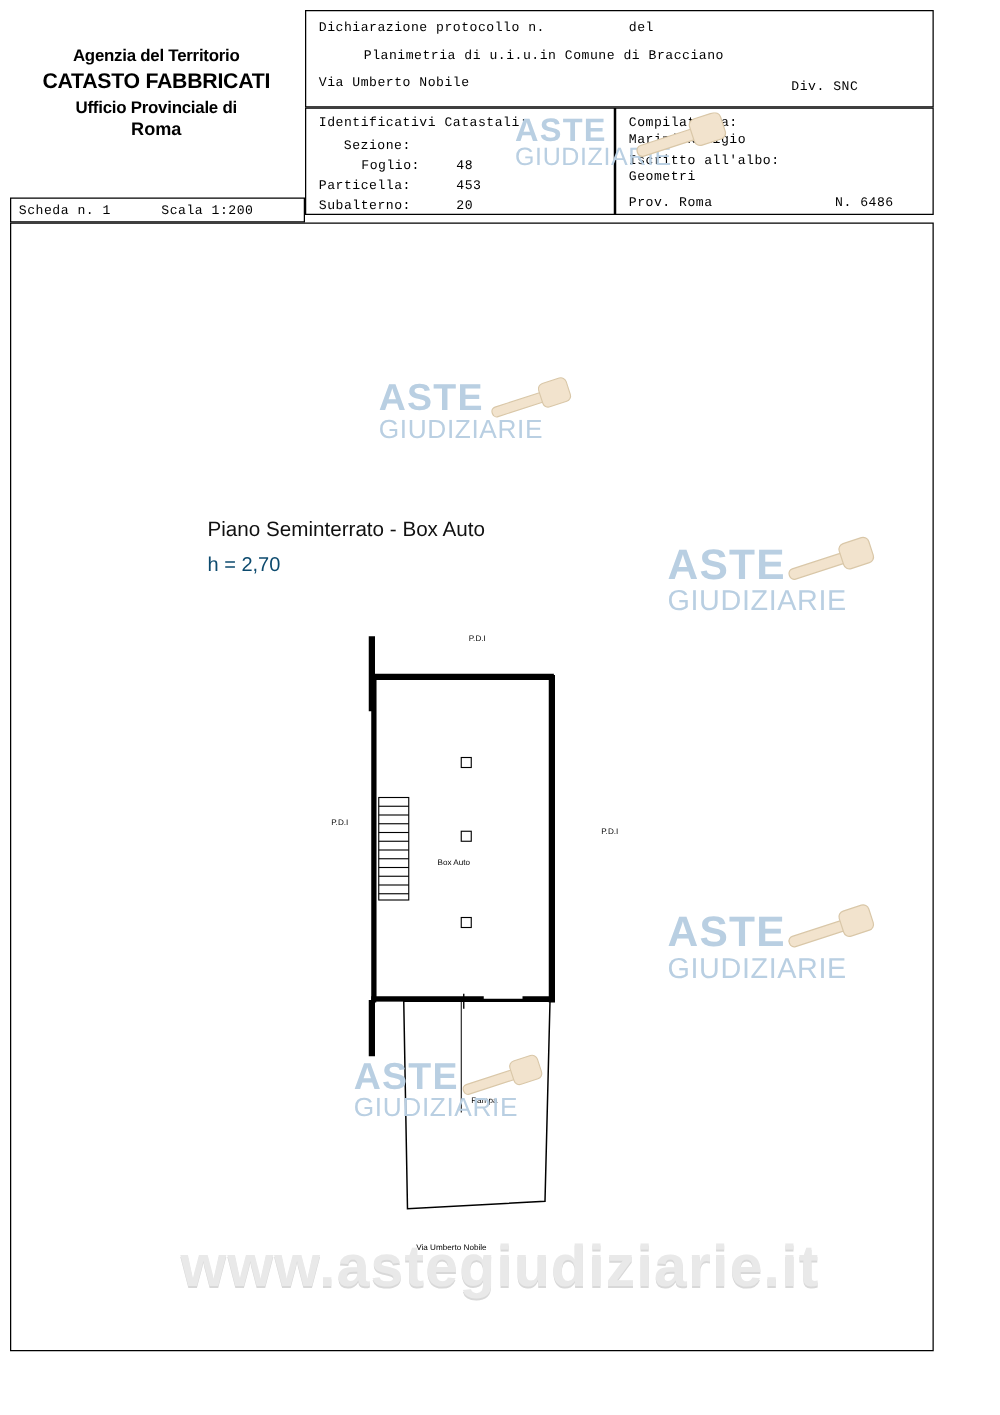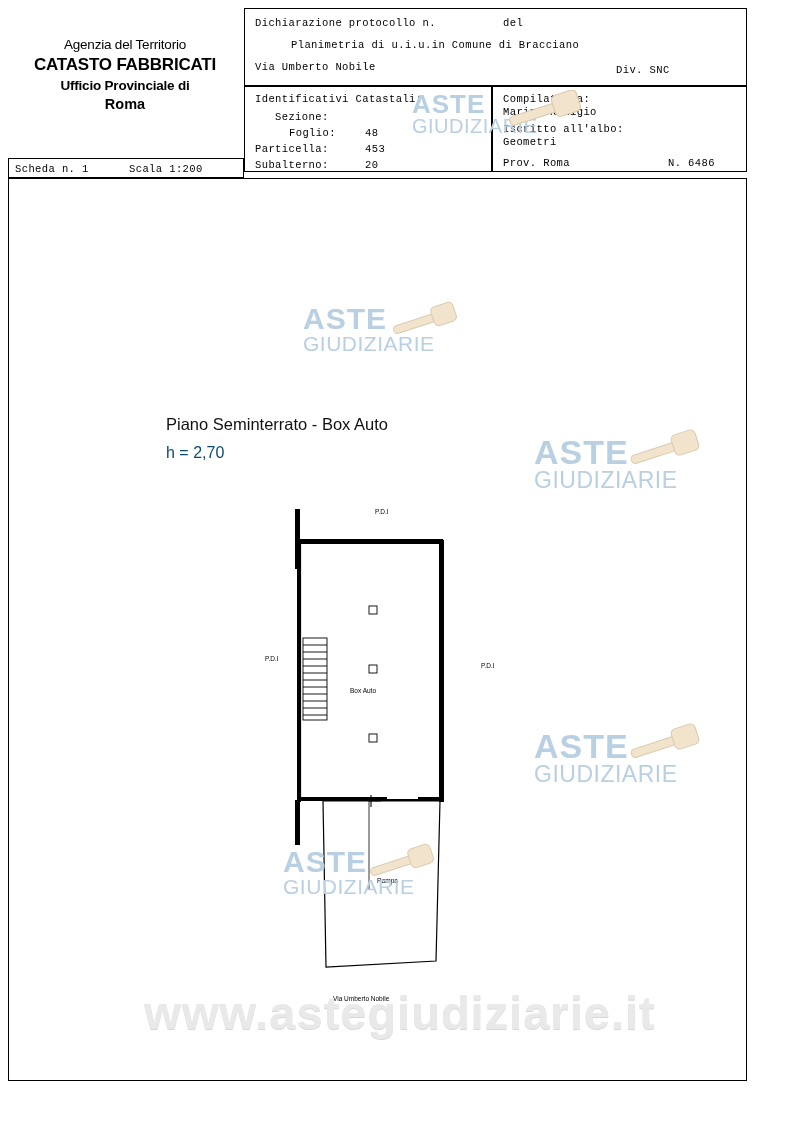--- a/index.html
+++ b/index.html
@@ -25,21 +25,21 @@
   .agency-block {
     position: absolute;
     left: 10px;
     top: 36px;
     width: 230px;
     text-align: center;
     line-height: 1.35;
   }
   .agency-line1 {
     font-size: 13.5px;
-    font-weight: normal;
+    font-weight: bold;
     letter-spacing: -0.2px;
   }
   .agency-line2 {
     font-size: 17px;
     font-weight: bold;
     letter-spacing: -0.2px;
   }
   .agency-line3 {
     font-size: 13.5px;
     font-weight: bold;
@@ -212,21 +212,21 @@
     <div class="agency-line2">CATASTO FABBRICATI</div>
     <div class="agency-line3">Ufficio Provinciale di</div>
     <div class="agency-line4">Roma</div>
   </div>
 
   <div class="hdr-box hdr-top">
     <span class="hdr-line mono" style="left:10px; top:8px;">Dichiarazione protocollo n.</span>
     <span class="hdr-line mono" style="left:258px; top:8px;">del</span>
     <span class="hdr-line mono" style="left:10px; top:30px;padding-left:36px;">Planimetria di u.i.u.in Comune di Bracciano</span>
     <span class="hdr-line mono" style="left:10px; top:52px;">Via Umberto Nobile</span>
-    <span class="hdr-line mono" style="left:371px; top:55px;">Div. SNC</span>
+    <span class="hdr-line mono" style="left:388px; top:55px;">Div. SNC</span>
   </div>
 
   <div class="hdr-box hdr-bottom-left">
     <span class="hdr-line mono" style="left:10px; top:6px;">Identificativi Catastali:</span>
     <span class="hdr-line mono" style="left:30px; top:24px;">Sezione:</span>
     <span class="hdr-line mono" style="left:120px; top:24px;"></span>
     <span class="hdr-line mono" style="left:44px; top:40px;">Foglio:</span>
     <span class="hdr-line mono" style="left:120px; top:40px;">48</span>
     <span class="hdr-line mono" style="left:10px; top:56px;">Particella:</span>
     <span class="hdr-line mono" style="left:120px; top:56px;">453</span>

